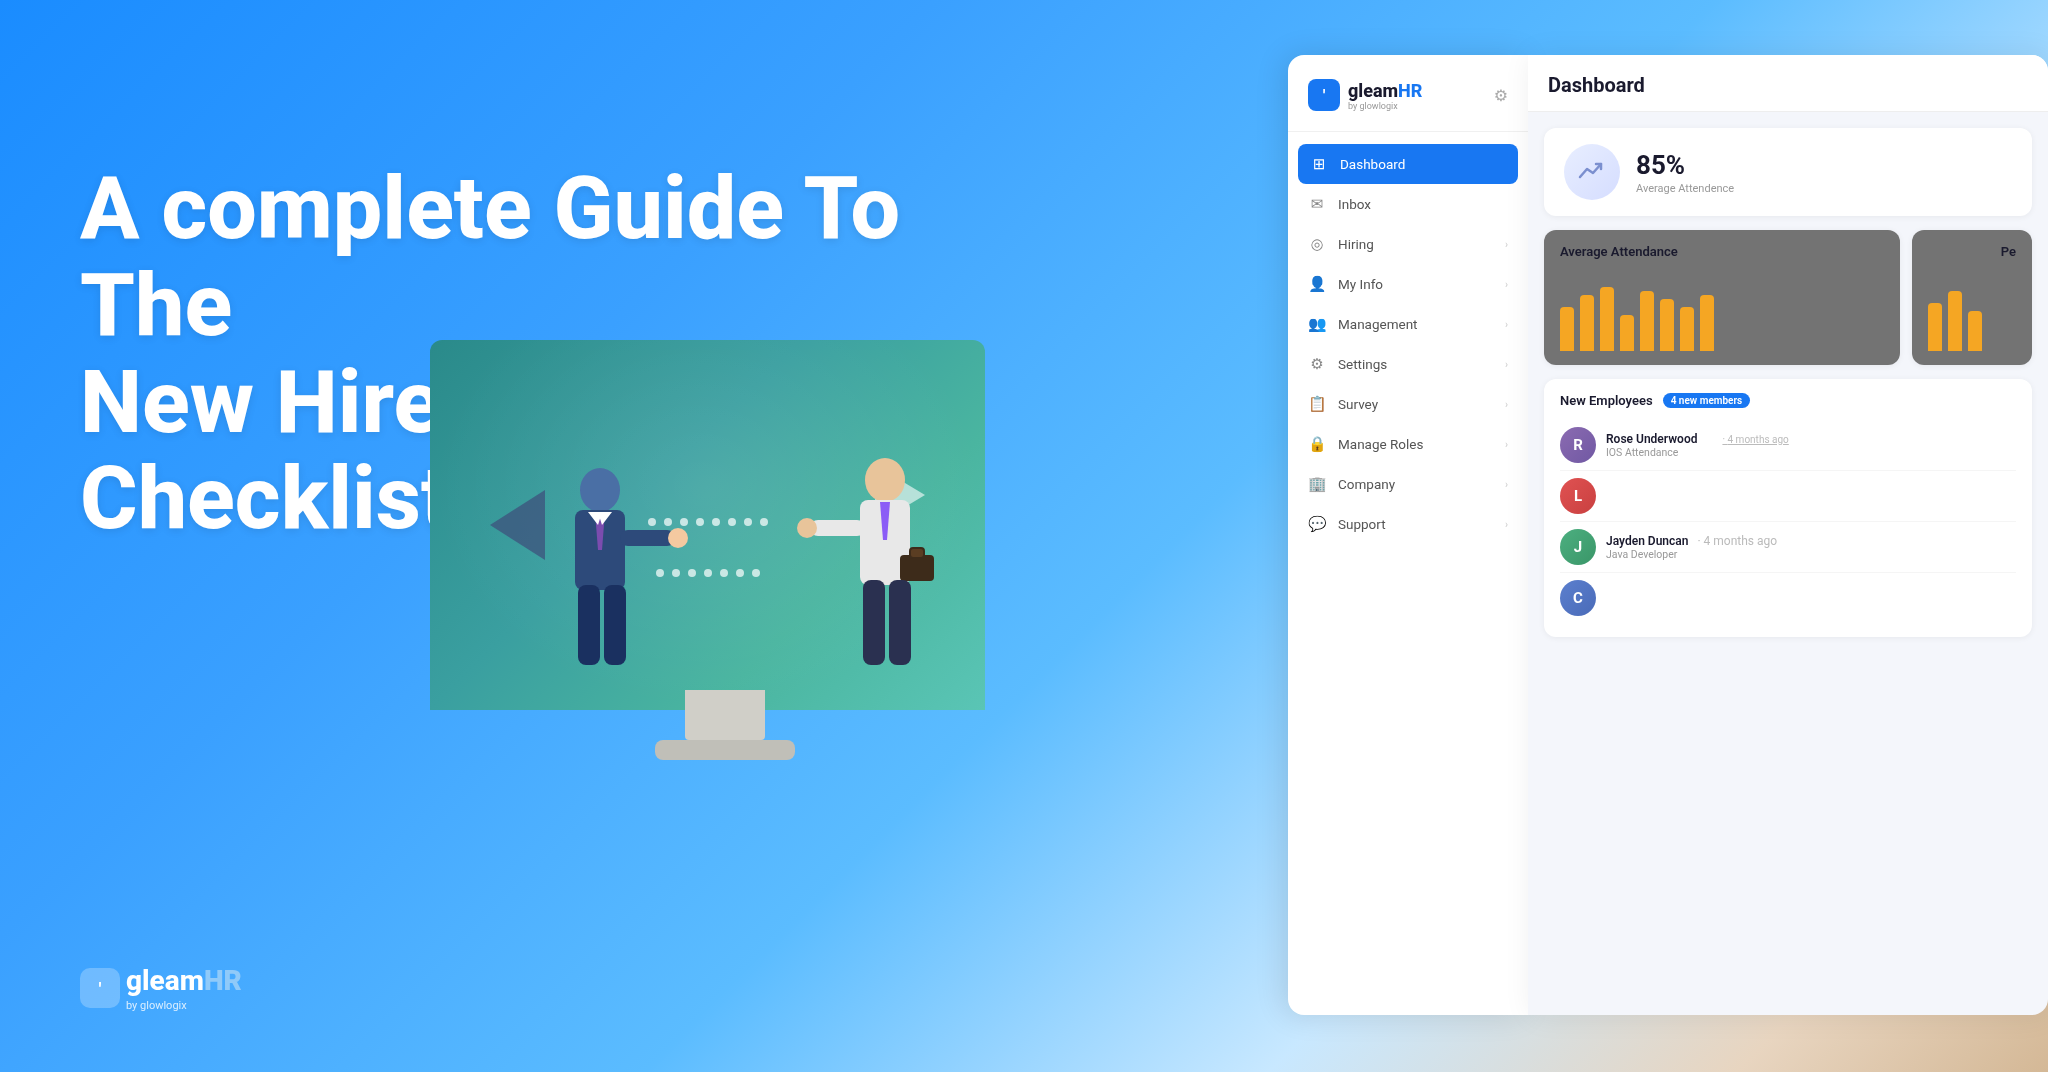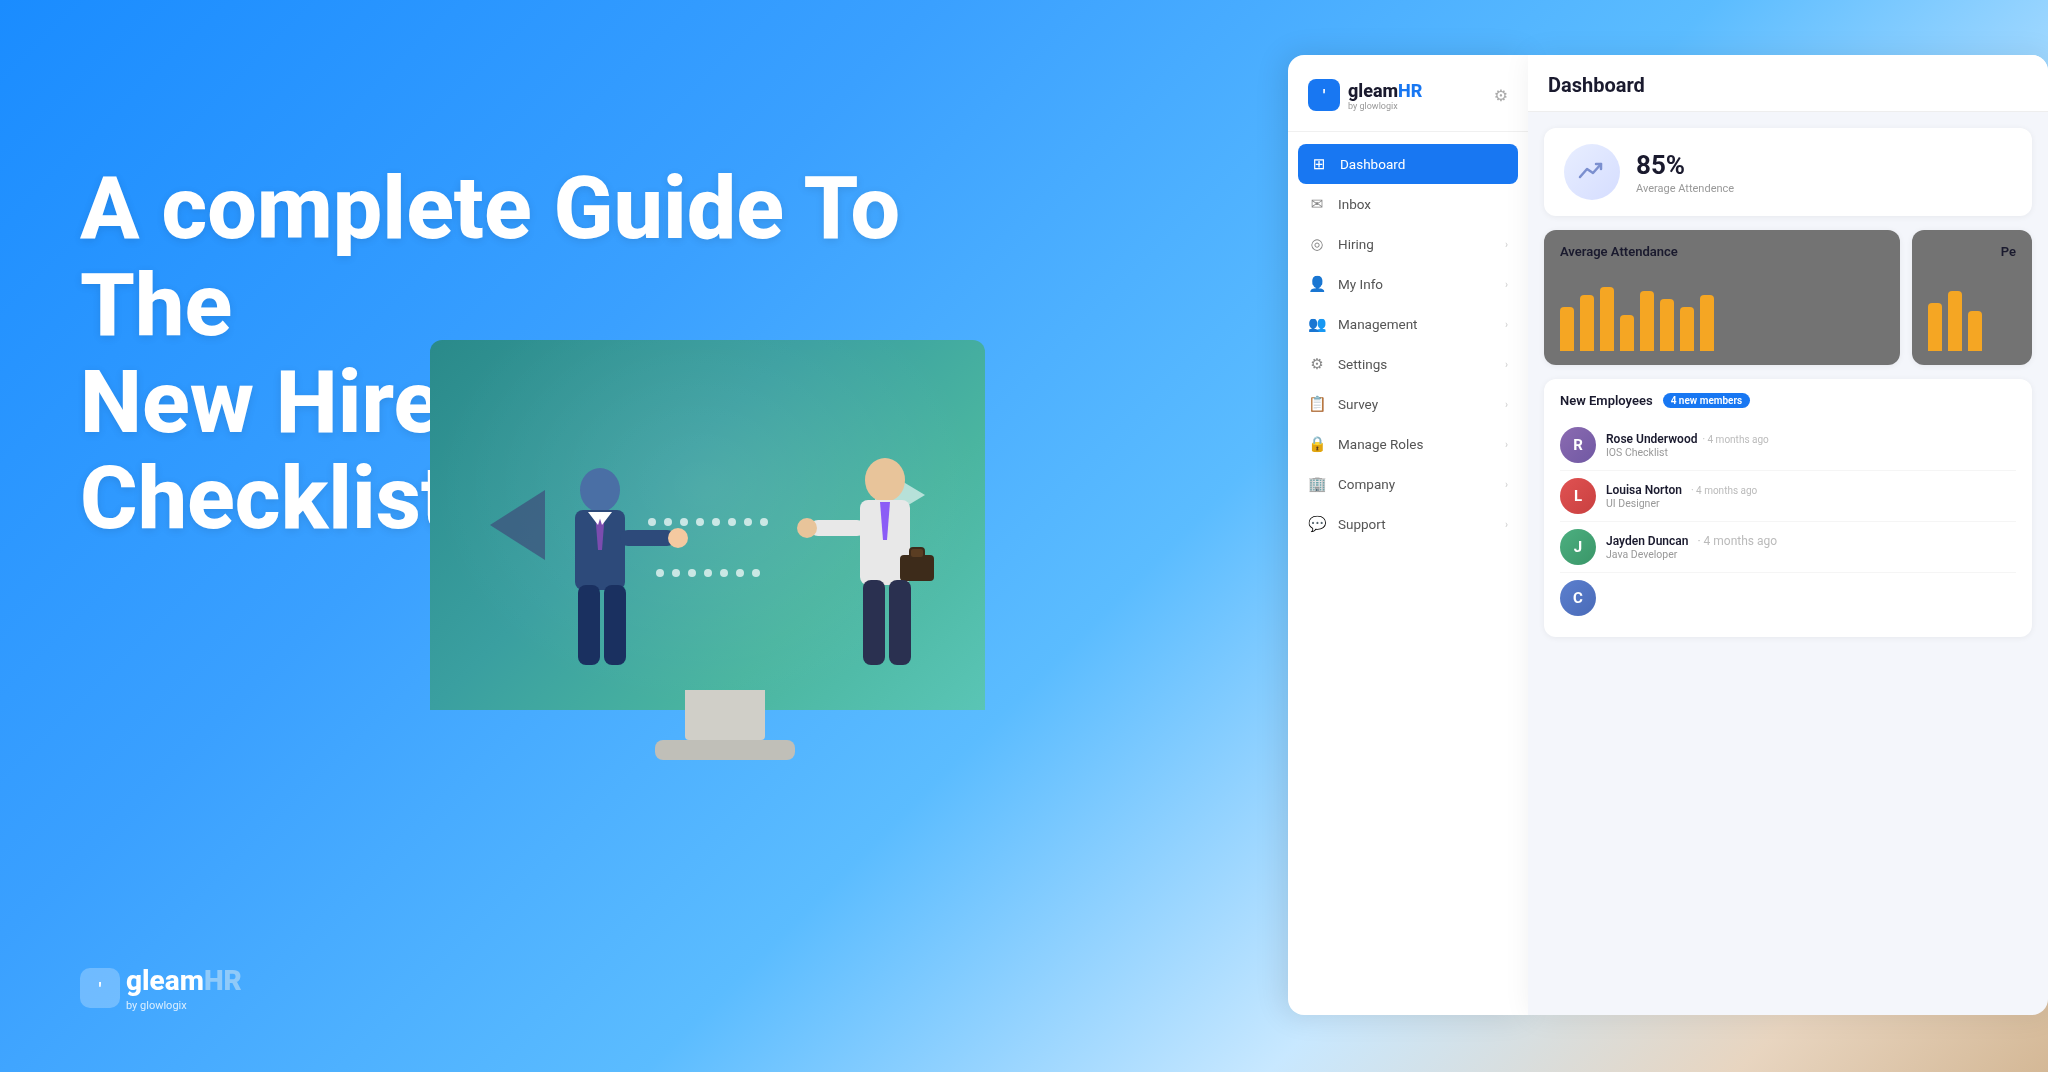--- a/index.html
+++ b/index.html
@@ -646,35 +646,28 @@
         <div class="employees-header">
           <div class="employees-title">New Employees</div>
           <div class="new-members-badge">4 new members</div>
         </div>
 
         <div class="employee-item">
           <div class="employee-avatar avatar-purple">R</div>
           <div class="employee-info">
             <div class="employee-name">
               <span>Rose Underwood</span>
-              <span class="employee-time" style="margin-left:2px; color:#bbb; font-weight:400; font-size:10px;">· <span>4 months ago</span></span>
+              <span class="employee-time" style="margin-left:22px; color:#bbb; font-weight:400; font-size:10px;text-decoration:underline;">· <span>4 months ago</span></span>
             </div>
-            <div class="employee-role">IOS Checklist</div>
+            <div class="employee-role">IOS Attendance</div>
           </div>
         </div>
 
         <div class="employee-item">
           <div class="employee-avatar avatar-red">L</div>
-          <div class="employee-info">
-            <div class="employee-name">
-              <span>Louisa Norton</span>
-              <span class="employee-time" style="margin-left:6px; color:#bbb; font-weight:400; font-size:10px;">· <span>4 months ago</span></span>
-            </div>
-            <div class="employee-role">UI Designer</div>
-          </div>
         </div>
 
         <div class="employee-item">
           <div class="employee-avatar avatar-green">J</div>
           <div class="employee-info">
             <div class="employee-name">
               <span>Jayden Duncan</span>
               <span class="employee-time" style="margin-left:6px; color:#bbb; font-weight:400; font-size:12px;">· <span>4 months ago</span></span>
             </div>
             <div class="employee-role">Java Developer</div>

